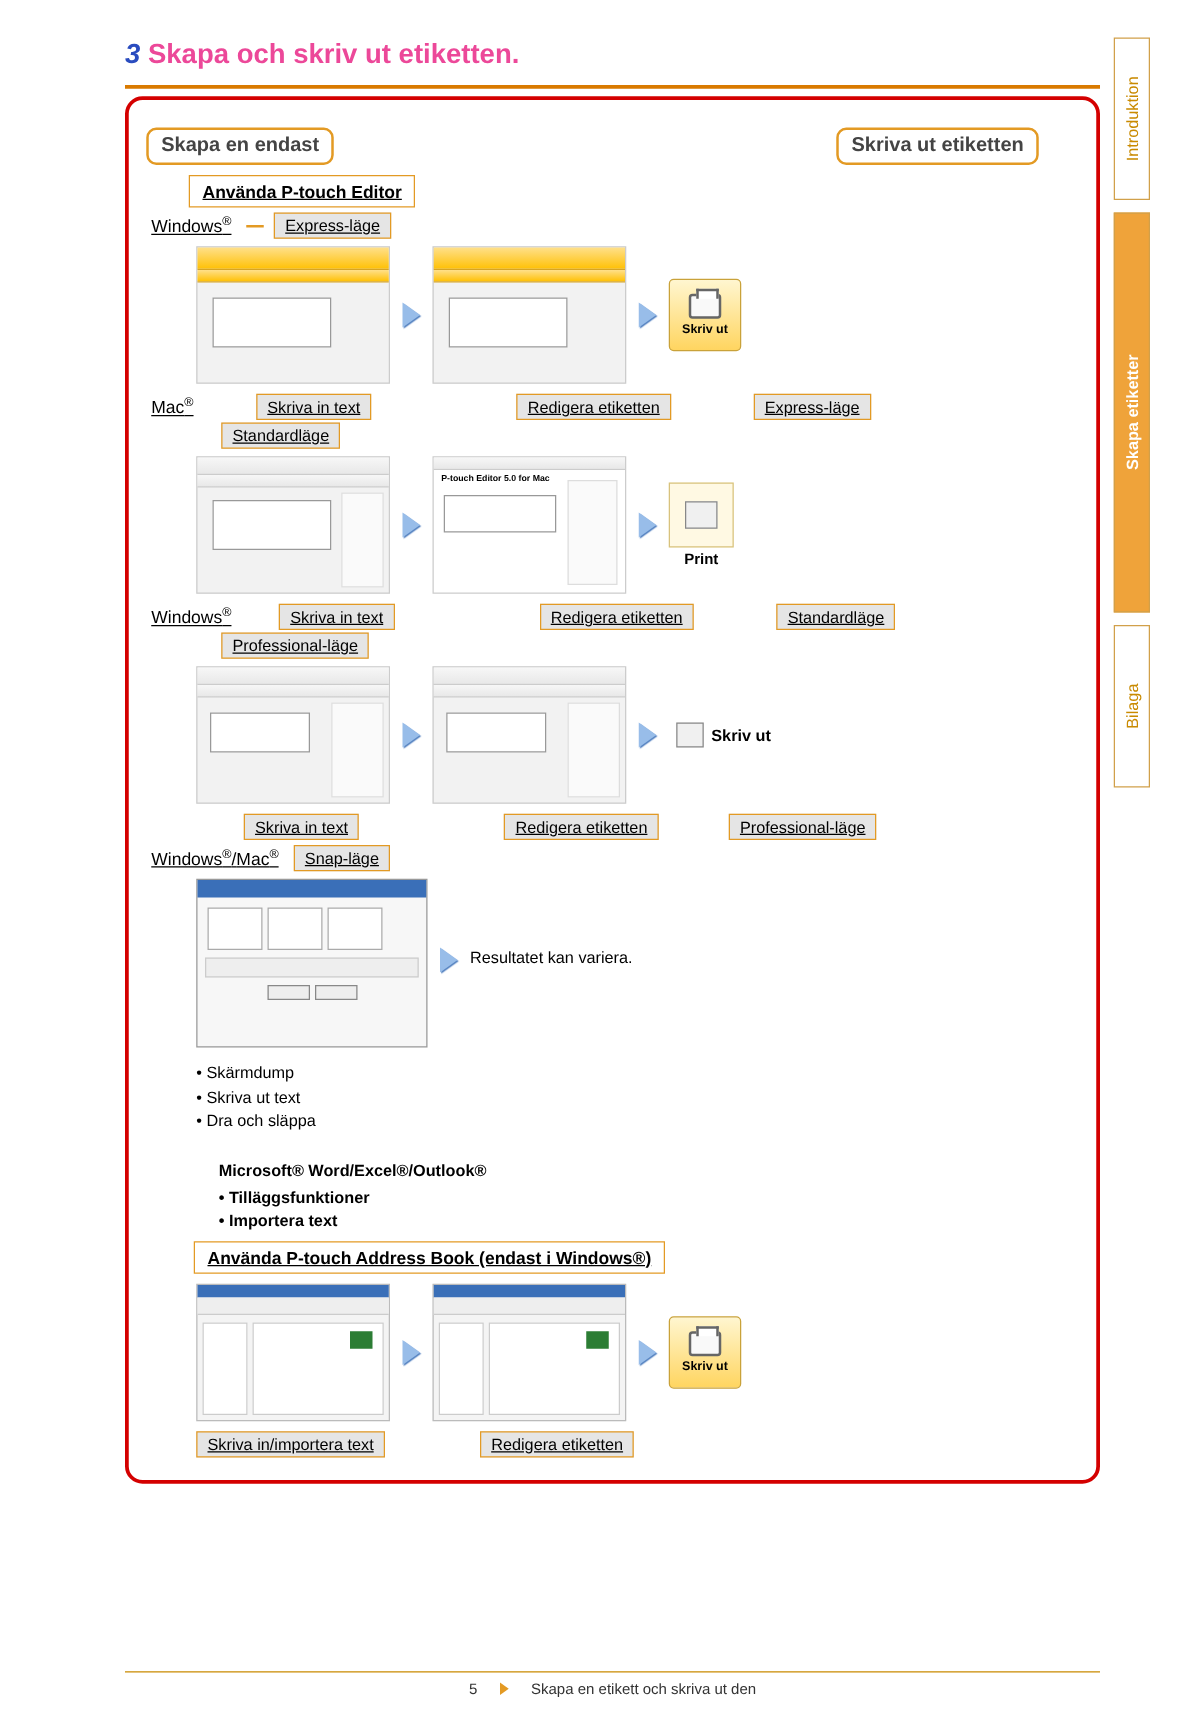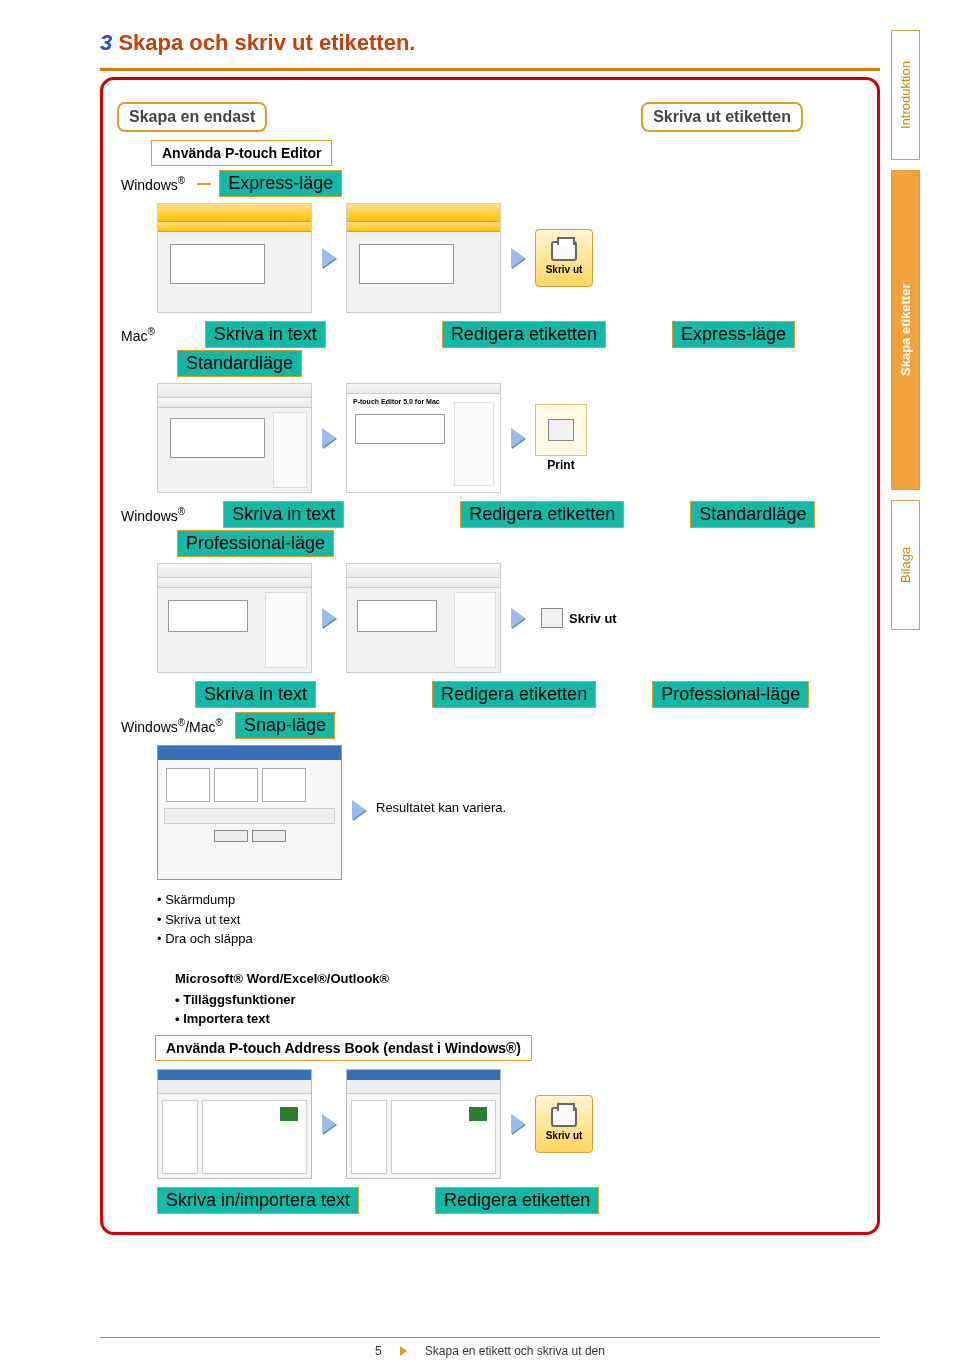--- a/index.html
+++ b/index.html
@@ -14,21 +14,21 @@
   .page {
     padding: 30px 80px 30px 100px;
     position: relative;
   }
   .step-title {
     font-size: 22px;
     font-weight: bold;
     margin-bottom: 12px;
   }
   .step-num { color: #2a4cbf; font-style: italic; }
-  .step-text { color: #c2410c; text-align: right; }
+  .step-text { color: #ec4899; text-align: right; }
   .hr-line { border: none; border-top: 3px solid #d97a00; margin: 0 0 6px 0; }
   .main-box {
     border: 3px solid #d40000;
     border-radius: 14px;
     padding: 18px 14px 14px 14px;
     position: relative;
   }
   .orange-pill {
     display: inline-block;
     background: #fff;
@@ -44,31 +44,32 @@
     display: inline-block;
     background: #fff;
     border: 1px solid #e39a24;
     padding: 4px 10px;
     color: #000;
     font-size: 14px;
   }
   .orange-rect-bold { font-weight: bold; }
   .small-tag {
     display: inline-block;
-    background: #14b8a6;
+    background: #e5e5e5;
     border: 1px solid #e39a24;
     padding: 2px 8px;
     color: #000;
-    font-size: 18px;
+    font-size: 13px;
   }
   .row {
     display: flex;
     align-items: center;
     gap: 8px;
     margin: 4px 0;
+    text-decoration: underline;
   }
   .connector-h {
     border-top: 2px solid #e39a24;
     flex: 0 0 auto;
     height: 0;
   }
   .sup { font-size: 10px; vertical-align: super; }
   .sec-pad { padding-left: 34px; }
   .os-label { display: inline-block; font-size: 14px; padding: 0 4px; }
   .shot-row {
@@ -253,21 +254,21 @@
   <div class="step-title">
     <span class="step-num">3</span>
     <span class="step-text">Skapa och skriv ut etiketten.</span>
   </div>
   <hr class="hr-line">
 
   <div class="main-box">
 
     <div class="skapa-row">
       <span class="orange-pill">Skapa en endast</span>
-      <span class="orange-pill" style="margin-right:60px;">Skriva ut etiketten</span>
+      <span class="orange-pill" style="margin-right:32px;">Skriva ut etiketten</span>
     </div>
 
     <div class="row sec-pad">
       <span class="orange-rect orange-rect-bold">Använda P-touch Editor</span>
     </div>
 
     <div class="row" style="margin-left:0;">
       <span class="os-label"><span>Windows</span><span class="sup">®</span></span>
       <div class="connector-h" style="width:14px;"></div>
       <span class="small-tag">Express-läge</span>

